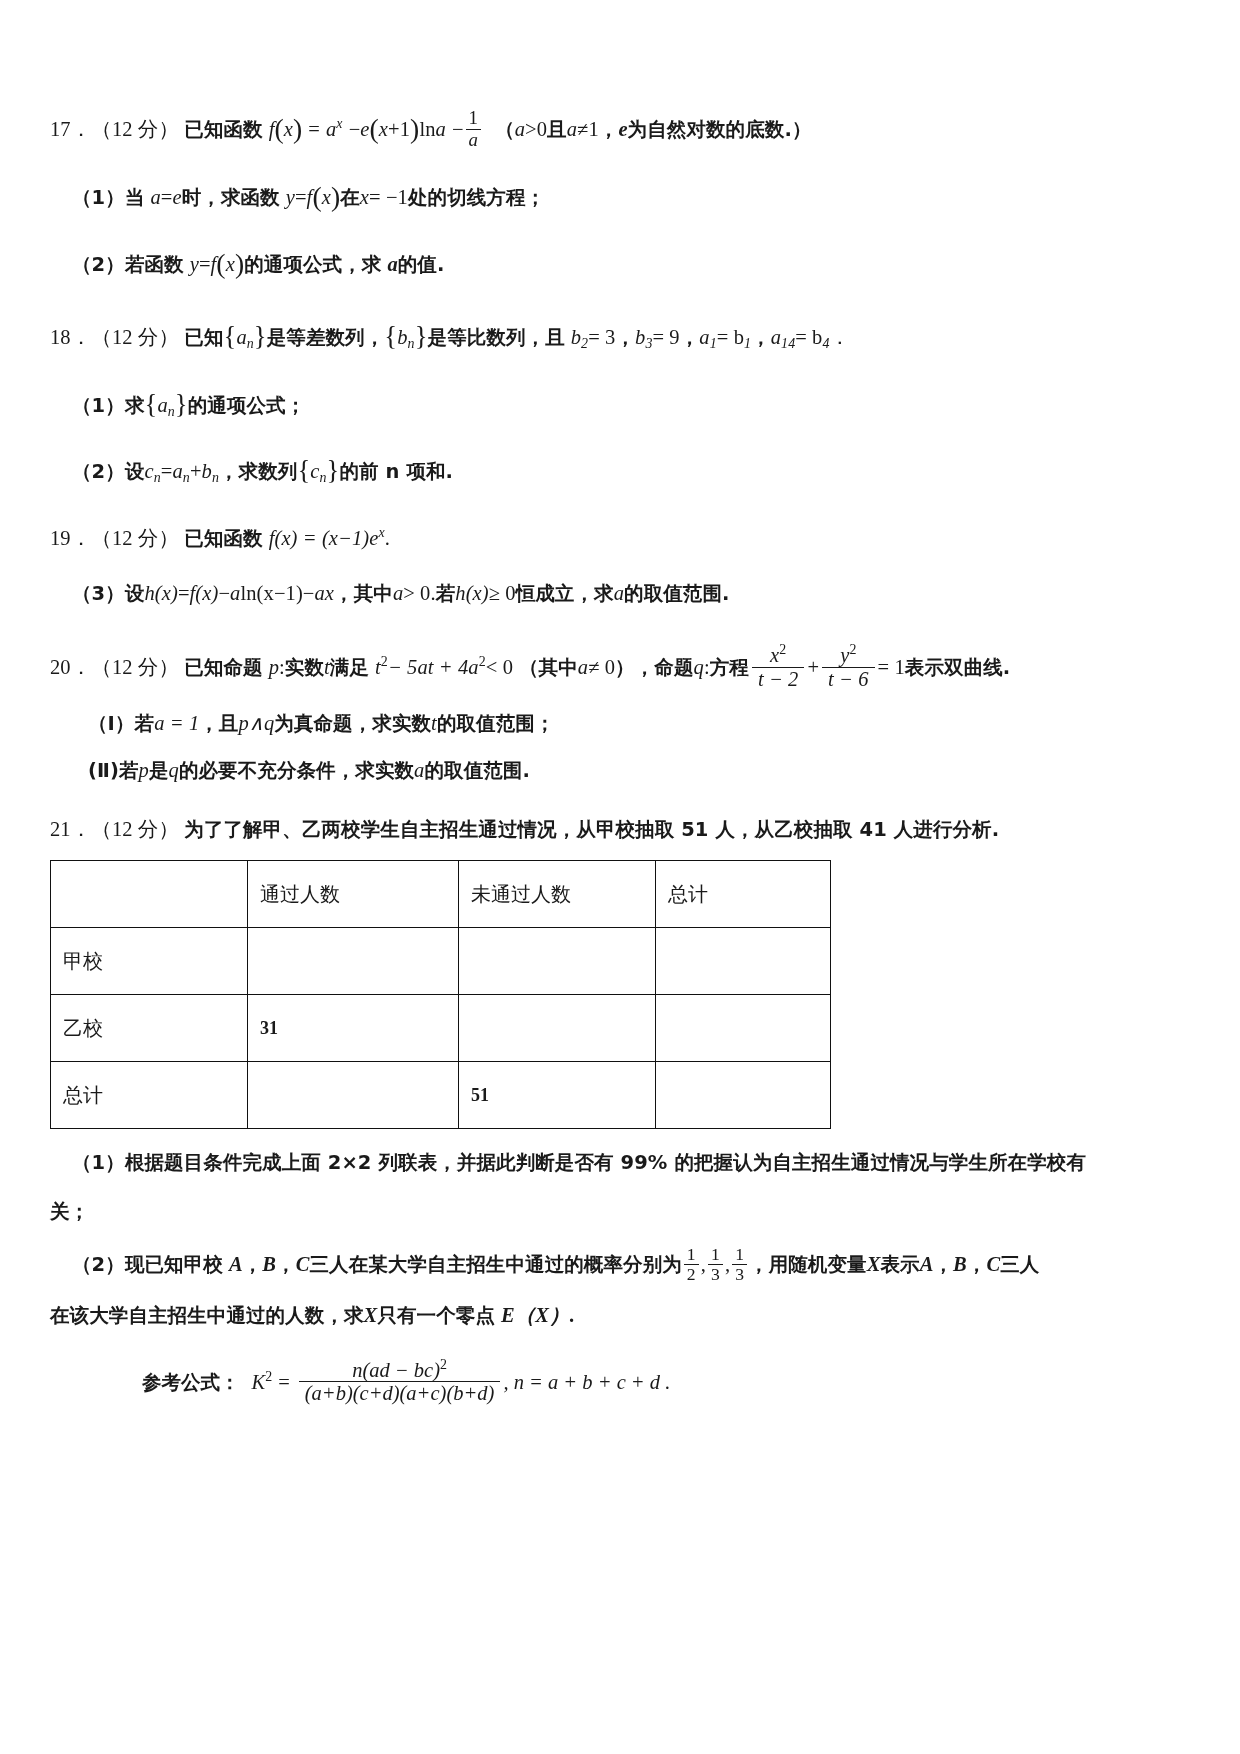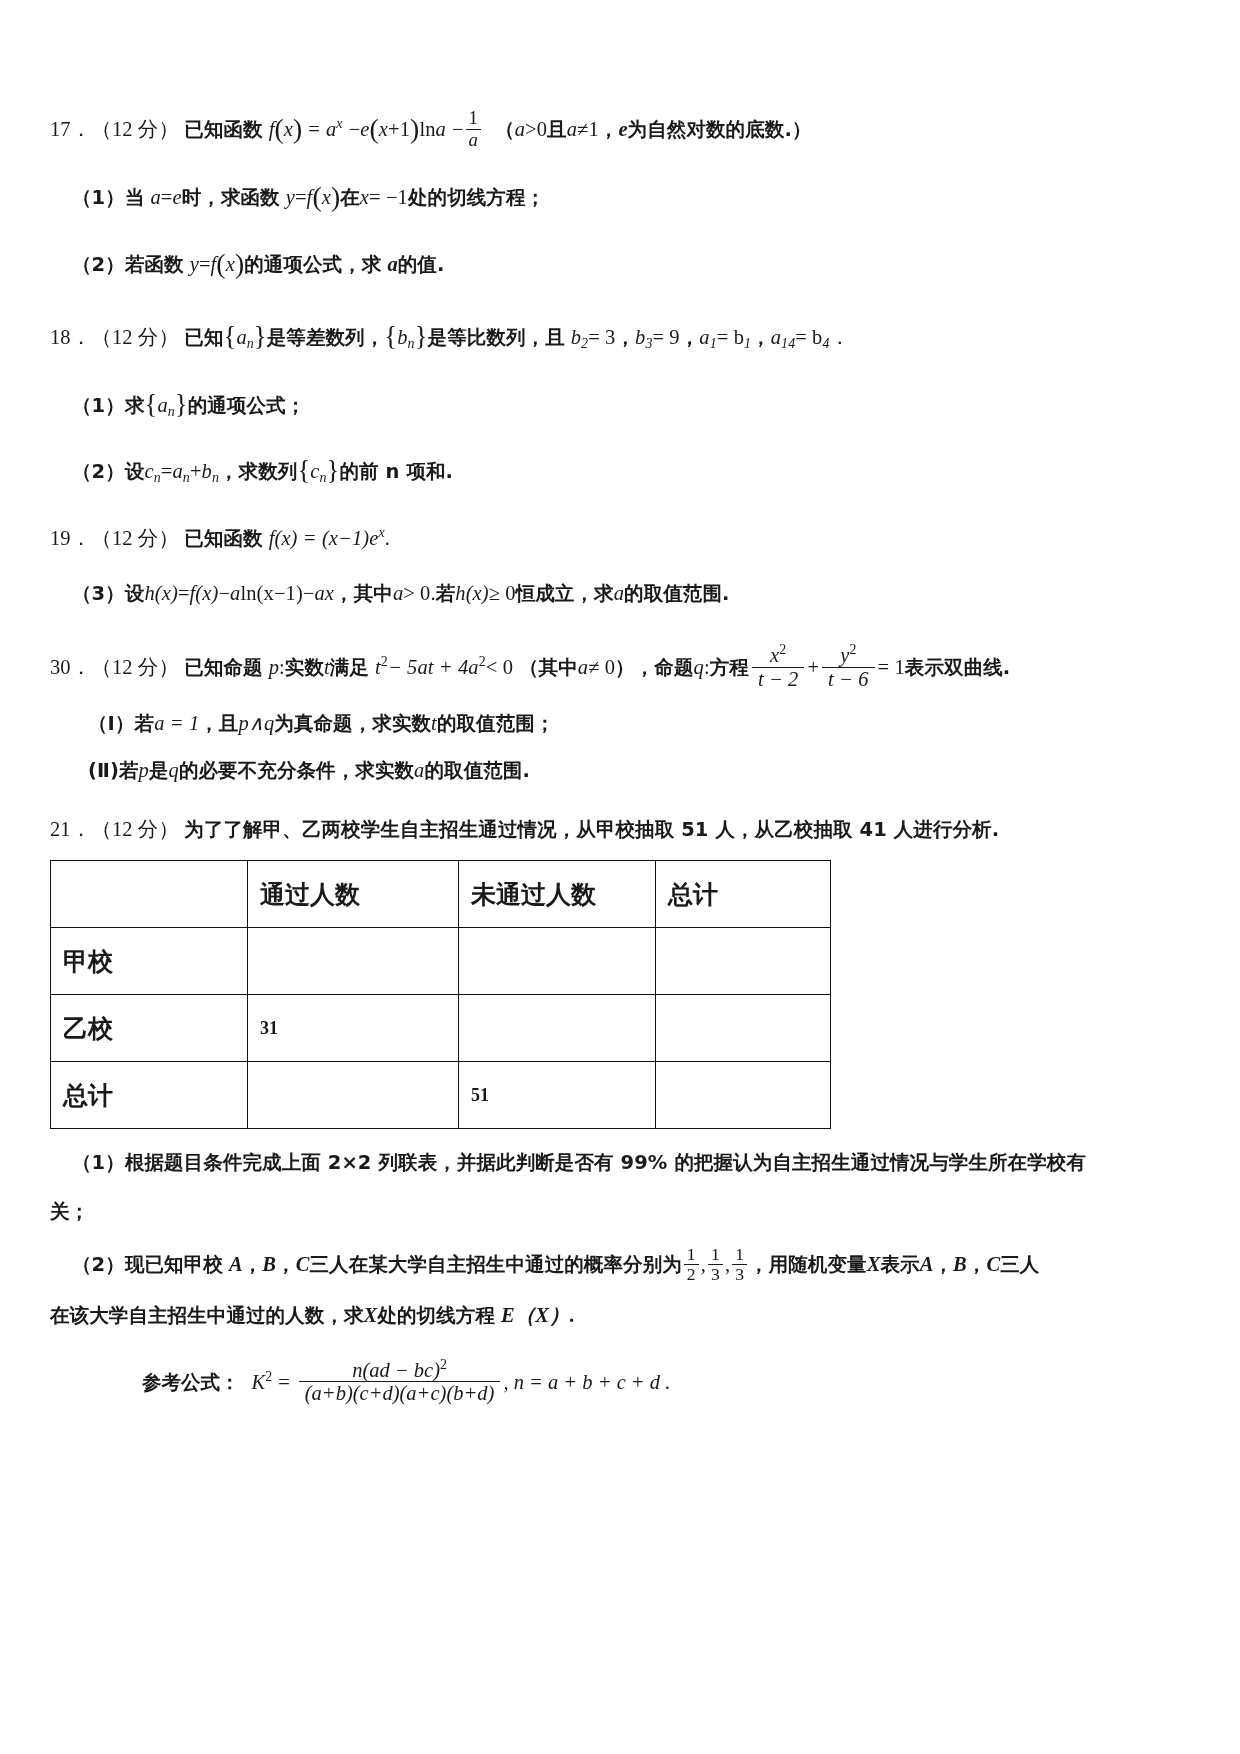--- a/index.html
+++ b/index.html
@@ -70,22 +70,22 @@
     border-collapse:collapse;
     margin:14px 0 18px 0;
     width:680px;
     table-layout:fixed;
   }
   table.ct td {
     border:1.6px solid #111;
     height:58px;
     padding:4px 12px;
     font-family:"DejaVu Sans", sans-serif;
-    font-weight:700;
-    font-size:25px;
+    font-weight:400;
+    font-size:20px;
     vertical-align:middle;
   }
   table.ct td.num-cell { font-family:"Liberation Serif", serif; font-weight:700; font-size:18px;}
   .col-a { width:172px; }
   .col-b { width:186px; }
   .col-c { width:172px; }
   .col-d { width:150px; }
 
   .formula-line { font-size:20.5px; padding-left:92px; margin-top:26px; }
   .tall { line-height:2.05; }
@@ -127,21 +127,21 @@
     <span class="cn">已知函数</span><span class="sp"></span><span class="mi">f(x) = (x−1)e</span><span class="sup">x</span><span class="mo">.</span>
   </div>
 
 
 
   <div class="qline indent" style="margin-top:24px;">
     <span class="cn">（3）</span><span class="cn">设</span><span class="mi">h(x)</span><span class="mo">=</span><span class="mi">f(x)</span><span class="mo">−</span><span class="mi">a</span><span class="mo">ln(x−1)</span><span class="mo">−</span><span class="mi">ax</span><span class="cn">，其中</span><span class="mi">a</span><span class="mo">&gt; 0</span><span class="mo">.</span><span class="cn">若</span><span class="mi">h(x)</span><span class="mo">≥ 0</span><span class="cn">恒成立，求</span><span class="mi">a</span><span class="cn">的取值范围.</span>
   </div>
 
   <div class="qline tall" style="margin-top:34px;">
-    <span class="qnum">30</span><span class="mo">．</span><span class="qnum">（12 分）</span>
+    <span class="qnum">20</span><span class="mo">．</span><span class="qnum">（12 分）</span>
     <span class="cn">已知命题</span><span class="sp"></span><span class="mi">p</span><span class="mo">:</span><span class="cn">实数</span><span class="mi">t</span><span class="cn">满足</span><span class="sp"></span><span class="mi">t</span><span class="supn">2</span><span class="mi">− 5at + 4a</span><span class="supn">2</span><span class="mo">&lt; 0</span><span class="sp"></span><span class="cn">（其中</span><span class="mi">a</span><span class="mo">≠ 0</span><span class="cn">），</span><span class="cn">命题</span><span class="mi">q</span><span class="mo">:</span><span class="cn">方程</span><span class="bigfrac"><span class="num"><span class="mi">x</span><span class="supn">2</span></span><span class="den mi">t − 2</span></span><span class="mo">+</span><span class="bigfrac"><span class="num"><span class="mi">y</span><span class="supn">2</span></span><span class="den mi">t − 6</span></span><span class="mo">= 1</span><span class="cn">表示双曲线.</span>
   </div>
 
   <div class="qline indent2" style="margin-top:18px;">
     <span class="cn bk">（Ⅰ）</span><span class="cn">若</span><span class="mi">a = 1</span><span class="cn">，且</span><span class="mi">p∧q</span><span class="cn">为真命题，求实数</span><span class="mi">t</span><span class="cn">的取值范围；</span>
   </div>
 
   <div class="qline indent2" style="margin-top:16px;">
     <span class="cn bk">(Ⅱ)</span><span class="cn">若</span><span class="mi">p</span><span class="cn">是</span><span class="mi">q</span><span class="cn">的必要不充分条件，求实数</span><span class="mi">a</span><span class="cn">的取值范围.</span>
   </div>
@@ -185,21 +185,21 @@
   </div>
   <div class="qline" style="margin-top:18px;">
     <span class="cn bk">关；</span>
   </div>
 
   <div class="qline indent" style="margin-top:18px;">
     <span class="cn bk">（2）</span><span class="cn bk">现已知甲校</span><span class="sp"></span><span class="mi bk">A</span><span class="cn bk">，</span><span class="mi bk">B</span><span class="cn bk">，</span><span class="mi bk">C</span><span class="cn bk">三人在某大学自主招生中通过的概率分别为</span><span class="frac tight"><span class="num mn">1</span><span class="den mn">2</span></span><span class="mo">,</span><span class="frac tight"><span class="num mn">1</span><span class="den mn">3</span></span><span class="mo">,</span><span class="frac tight"><span class="num mn">1</span><span class="den mn">3</span></span><span class="cn bk">，用随机变量</span><span class="mi bk">X</span><span class="cn bk">表示</span><span class="mi bk">A</span><span class="cn bk">，</span><span class="mi bk">B</span><span class="cn bk">，</span><span class="mi bk">C</span><span class="cn bk">三人</span>
   </div>
 
   <div class="qline" style="margin-top:16px;">
-    <span class="cn bk">在该大学自主招生中通过的人数，求</span><span class="mi bk">X</span><span class="cn bk">处的切线方程</span><span class="sp"></span><span class="mi bk">E（X）.</span>
+    <span class="cn bk">在该大学自主招生中通过的人数，求</span><span class="mi bk">X</span><span class="cn bk">只有一个零点</span><span class="sp"></span><span class="mi bk">E（X）.</span>
   </div>
 
   <div class="formula-line">
     <span class="cn bk">参考公式：</span><span class="sp2"></span><span class="mi">K</span><span class="supn">2</span><span class="sp"></span><span class="mo">=</span><span class="sp"></span><span class="bigfrac"><span class="num"><span class="mi">n(ad − bc)</span><span class="supn">2</span></span><span class="den mi">(a+b)(c+d)(a+c)(b+d)</span></span><span class="mi">, n = a + b + c + d .</span>
   </div>
 
 </div>
 </div>
 
 </body></html>

